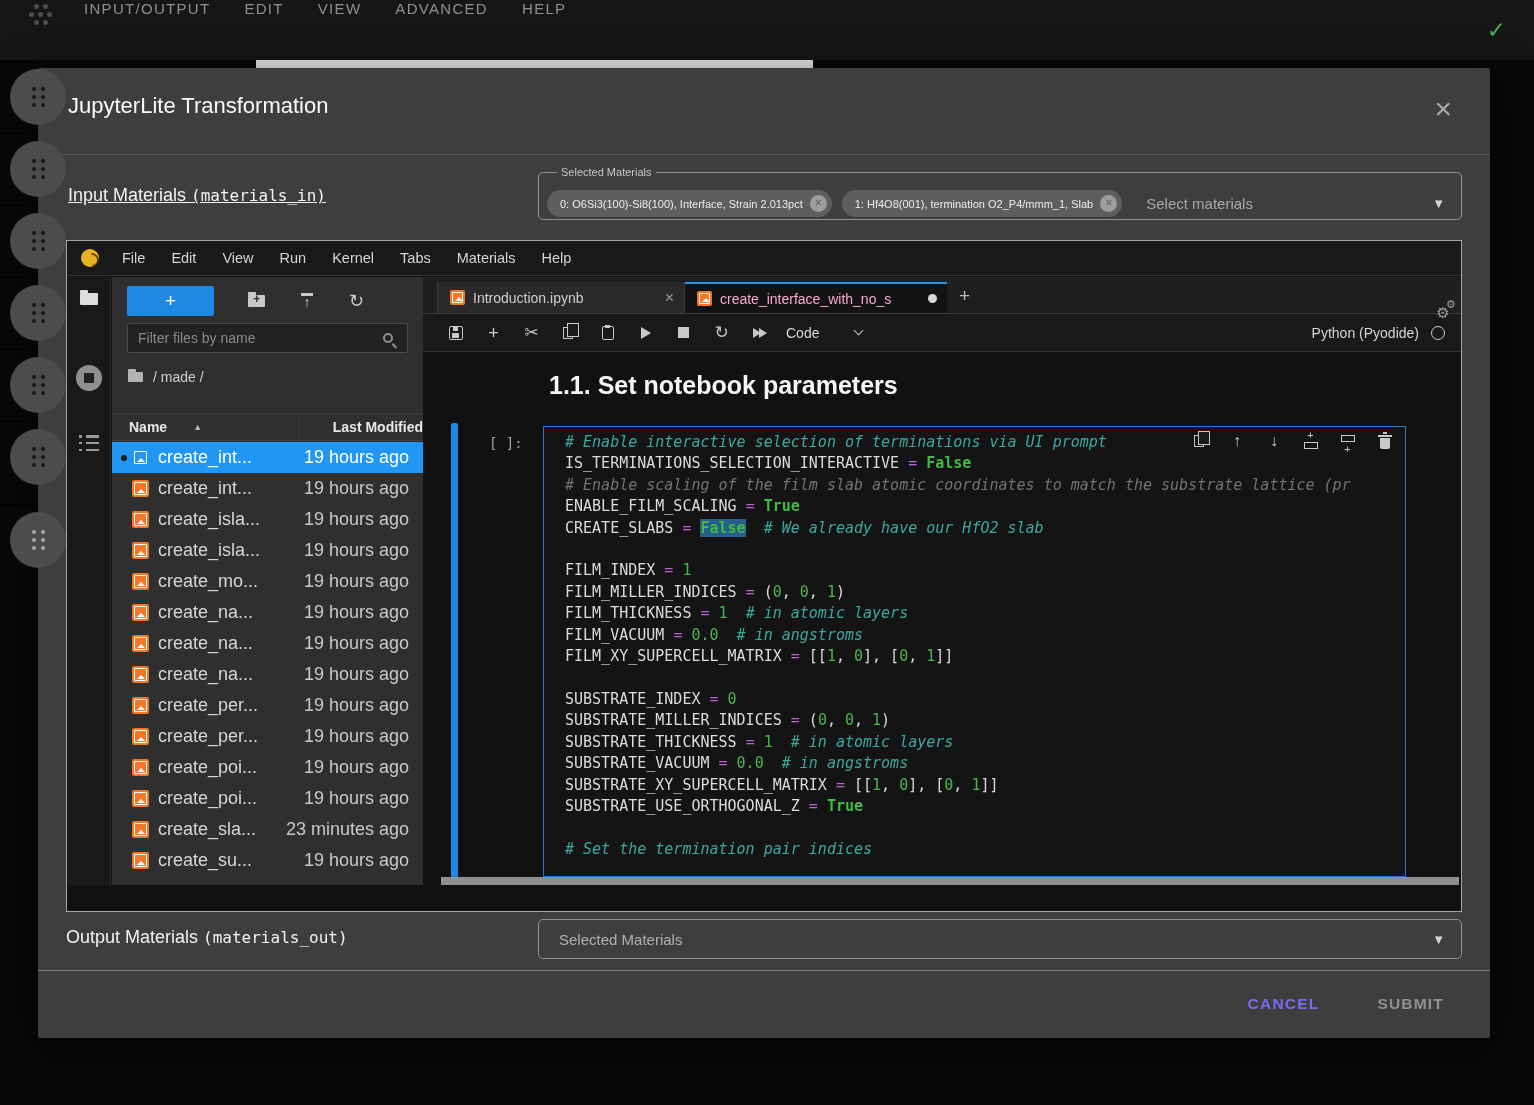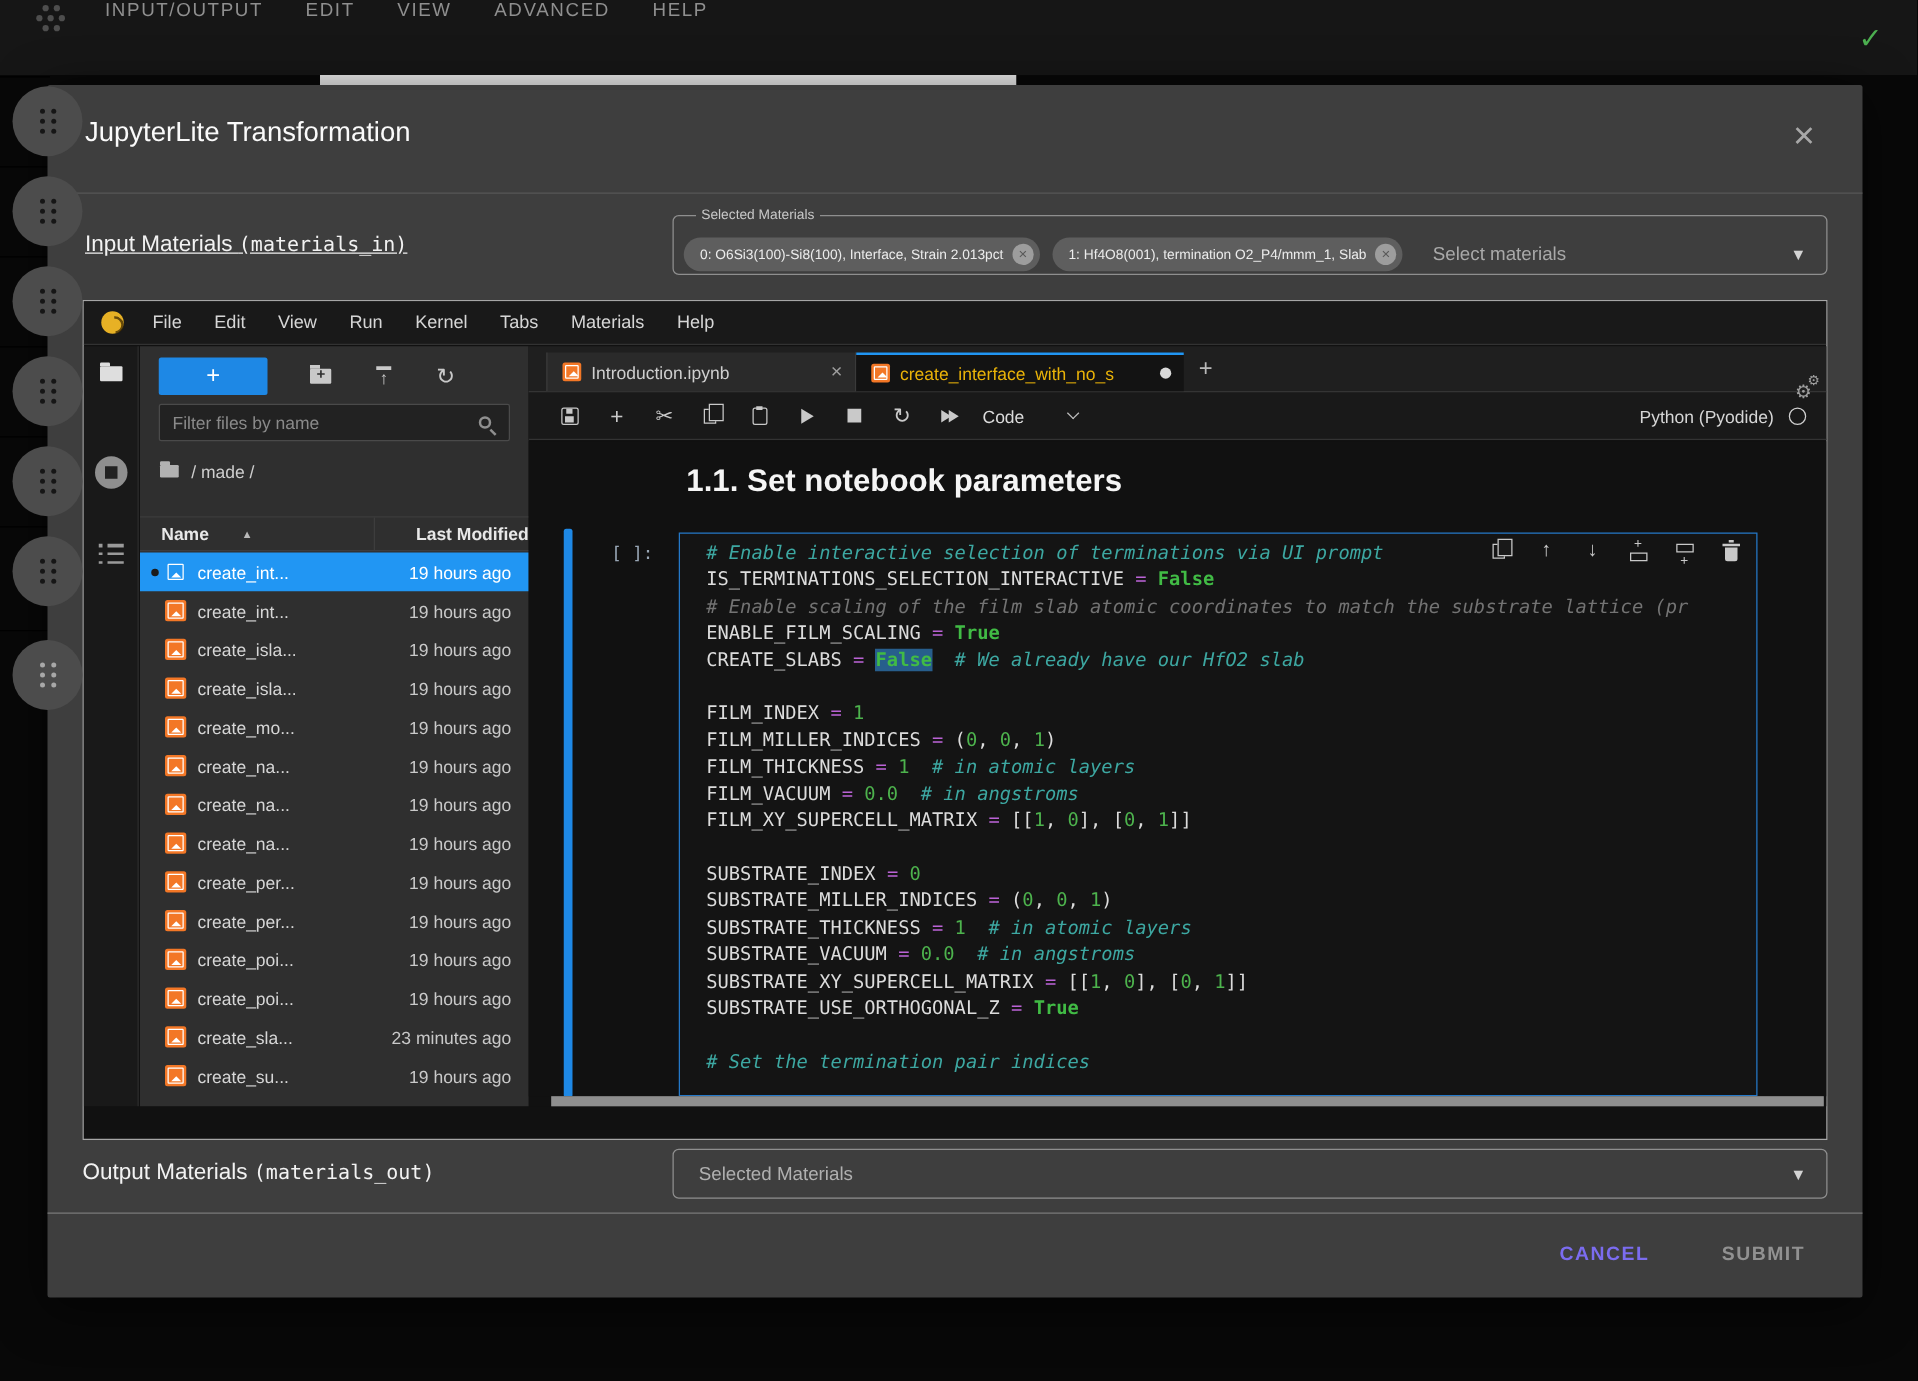--- a/index.html
+++ b/index.html
@@ -80,36 +80,36 @@
   #filter-input{flex:1;background:transparent;border:none;outline:none;color:#cfcfcf;font-size:14px;padding:0 10px;font-family:"Liberation Sans",sans-serif;}
   #filter-input::placeholder{color:#8a8a8a;}
   .i-search{width:10px;height:10px;border:2px solid #8f8f8f;border-radius:50%;position:relative;margin-right:14px;flex:none;}
   .i-search::after{content:"";position:absolute;left:8px;top:8px;width:6px;height:2px;background:#8f8f8f;transform:rotate(45deg);transform-origin:0 0;}
   #breadcrumb{position:absolute;left:16px;top:92px;display:flex;align-items:center;gap:10px;color:#cfcfcf;font-size:14px;}
   #fb-header{position:absolute;left:0;top:136px;width:100%;height:28px;border-top:1px solid #3d3d3d;border-bottom:1px solid #3d3d3d;display:flex;align-items:center;font-size:14px;color:#e8e8e8;font-weight:bold;}
   #col-name{width:188px;padding-left:17px;display:flex;align-items:center;gap:26px;border-right:1px solid #3d3d3d;height:100%;}
   #col-name .sort{color:#b9b9b9;font-size:9px;}
   #col-modified{flex:1;text-align:right;}
   #file-rows{position:absolute;left:0;top:165px;width:100%;}
-  .frow{height:31px;display:flex;align-items:center;font-size:14px;color:#d6d6d6;cursor:pointer;}
+  .frow{height:31px;display:flex;align-items:center;font-size:18px;color:#d6d6d6;cursor:pointer;}
   .frow.selected{background:#2196f3;color:#fff;}
   .frow .bullet{width:6px;height:6px;border-radius:50%;background:#1b1b1b;position:absolute;left:9px;}
   .nbicon{width:17px;height:17px;background:#f37726;border-radius:2px;margin:0 9px 0 20px;position:relative;flex:none;}
   .nbicon::before{content:"";position:absolute;inset:2px;border:1.5px solid #fff;border-radius:1px;}
   .nbicon::after{content:"";position:absolute;left:5px;bottom:4px;border-left:4px solid transparent;border-right:4px solid transparent;border-bottom:4px solid #fff;}
   .frow.selected .nbicon{background:transparent;}
   .fname{white-space:nowrap;}
   .fdate{flex:1;text-align:right;padding-right:14px;color:#c9c9c9;}
   .frow.selected .fdate{color:#fff;}
 
   #main-dock{position:absolute;left:356px;top:0;width:1040px;height:100%;background:#111;}
   #tabbar{position:absolute;left:0;top:0;width:100%;height:37px;background:#1f1f1f;border-bottom:1px solid #3c3c3c;display:flex;align-items:flex-end;}
   .jtab{height:31px;display:flex;align-items:center;padding:0 10px;font-size:14px;color:#cfcfcf;margin-left:0;position:relative;cursor:pointer;}
   .jtab.t0{margin-left:14px;width:248px;background:#2a2a2a;border-left:1px solid #3a3a3a;border-right:1px solid #3a3a3a;}
-  .jtab.active{width:262px;background:#131313;color:#eab308;border-top:2px solid #2196f3;}
+  .jtab.active{width:262px;background:#131313;color:#f9a8d4;border-top:2px solid #2196f3;}
   .jtab .nbicon{margin:0 8px 0 2px;width:15px;height:15px;}
   .jtab .tab-label{flex:1;white-space:nowrap;overflow:hidden;}
   .tab-close{color:#9e9e9e;font-size:16px;margin-left:6px;cursor:pointer;}
   .tab-dirty{width:9px;height:9px;border-radius:50%;background:#d9d9d9;margin-left:6px;}
   #tab-add{color:#b9b9b9;font-size:19px;margin:0 0 6px 12px;cursor:pointer;}
 
   #nb-toolbar{position:absolute;left:0;top:37px;width:100%;height:38px;background:#191919;border-bottom:1px solid #333;display:flex;align-items:center;}
   #nb-toolbar-icons{display:flex;align-items:center;gap:21px;margin-left:24px;}
   .tbtn{width:17px;height:17px;display:flex;align-items:center;justify-content:center;color:#c9c9c9;cursor:pointer;}
   #cell-type{display:flex;align-items:center;margin-left:18px;color:#dcdcdc;font-size:14px;cursor:pointer;gap:36px;}

